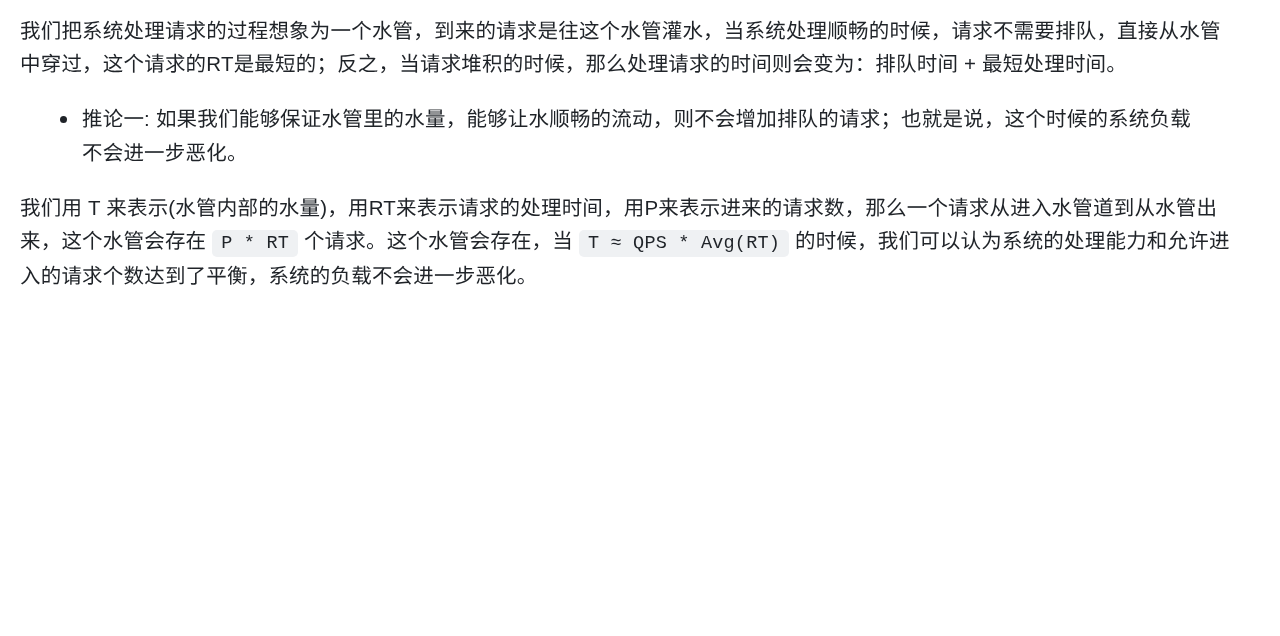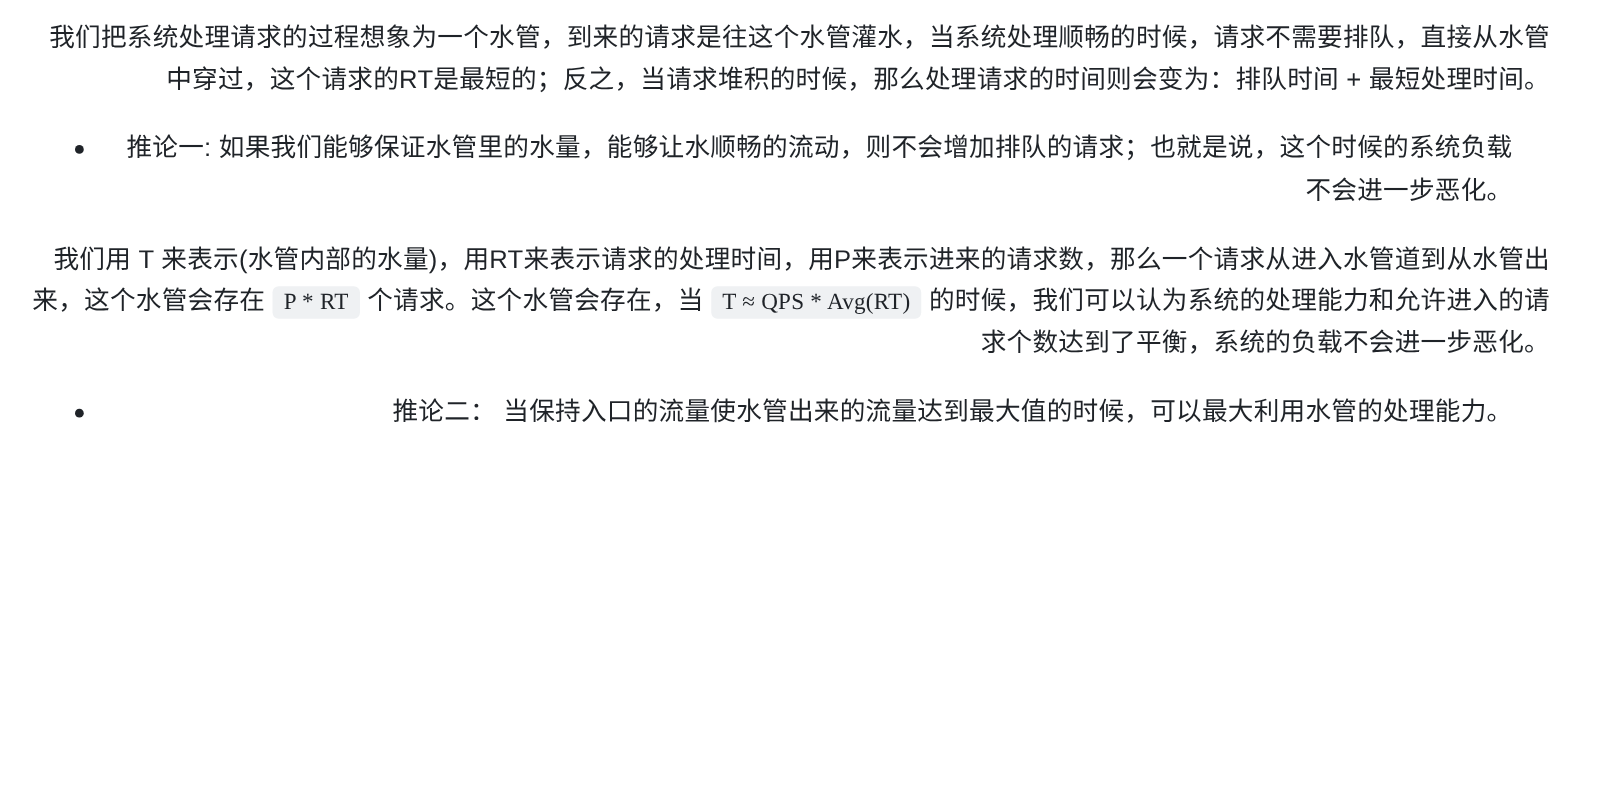--- a/index.html
+++ b/index.html
@@ -18,48 +18,47 @@
     box-sizing: border-box;
     width: 1280px;
     padding: 14px 40px 0 20px;
   }
   p.para {
     margin: 0 0 22px 0;
     font-size: 20.5px;
     line-height: 1.62;
     letter-spacing: 0.2px;
     color: #1f2328;
-    text-align: right;
+    text-align: left;
   }
   ul.bullets {
     margin: 0 0 22px 0;
     padding-left: 62px;
     list-style: none;
   }
   ul.bullets li {
     position: relative;
     font-size: 20.5px;
     line-height: 1.62;
     letter-spacing: 0.2px;
     margin: 0 0 4px 0;
     padding-right: 30px;
-    text-align: right;
   }
   ul.bullets li::before {
     content: "";
     position: absolute;
     left: -22px;
     top: 14px;
     width: 7px;
     height: 7px;
     border-radius: 50%;
     background: #1f2328;
   }
   code.inline {
-    font-family: Liberation Serif, serif;
+    font-family: Liberation Mono, monospace;
     background: #eff1f3;
     border-radius: 5px;
     padding: 3px 9px;
     font-size: 18.5px;
     color: #1f2328;
     white-space: pre;
   }
 </style>
 </head>
 <body>
@@ -70,17 +69,14 @@
 
   <ul class="bullets">
     <li>推论一: 如果我们能够保证水管里的水量，能够让水顺畅的流动，则不会增加排队的请求；也就是说，这个时候的系统负载不会进一步恶化。</li>
   </ul>
 
   <p class="para">
     <span>我们用 T 来表示(水管内部的水量)，用RT来表示请求的处理时间，用P来表示进来的请求数，那么一个请求从进入水管道到从水管出来，这个水管会存在 </span><code class="inline">P * RT</code><span> 个请求。这个水管会存在，当 </span><code class="inline">T ≈ QPS * Avg(RT)</code><span> 的时候，我们可以认为系统的处理能力和允许进入的请求个数达到了平衡，系统的负载不会进一步恶化。</span>
   </p>
 
 
-  <ul class="bullets">
-    <li>推论二：  当保持入口的流量使水管出来的流量达到最大值的时候，可以最大利用水管的处理能力。</li>
-  </ul>
 
 </div>
 
 </body></html>

